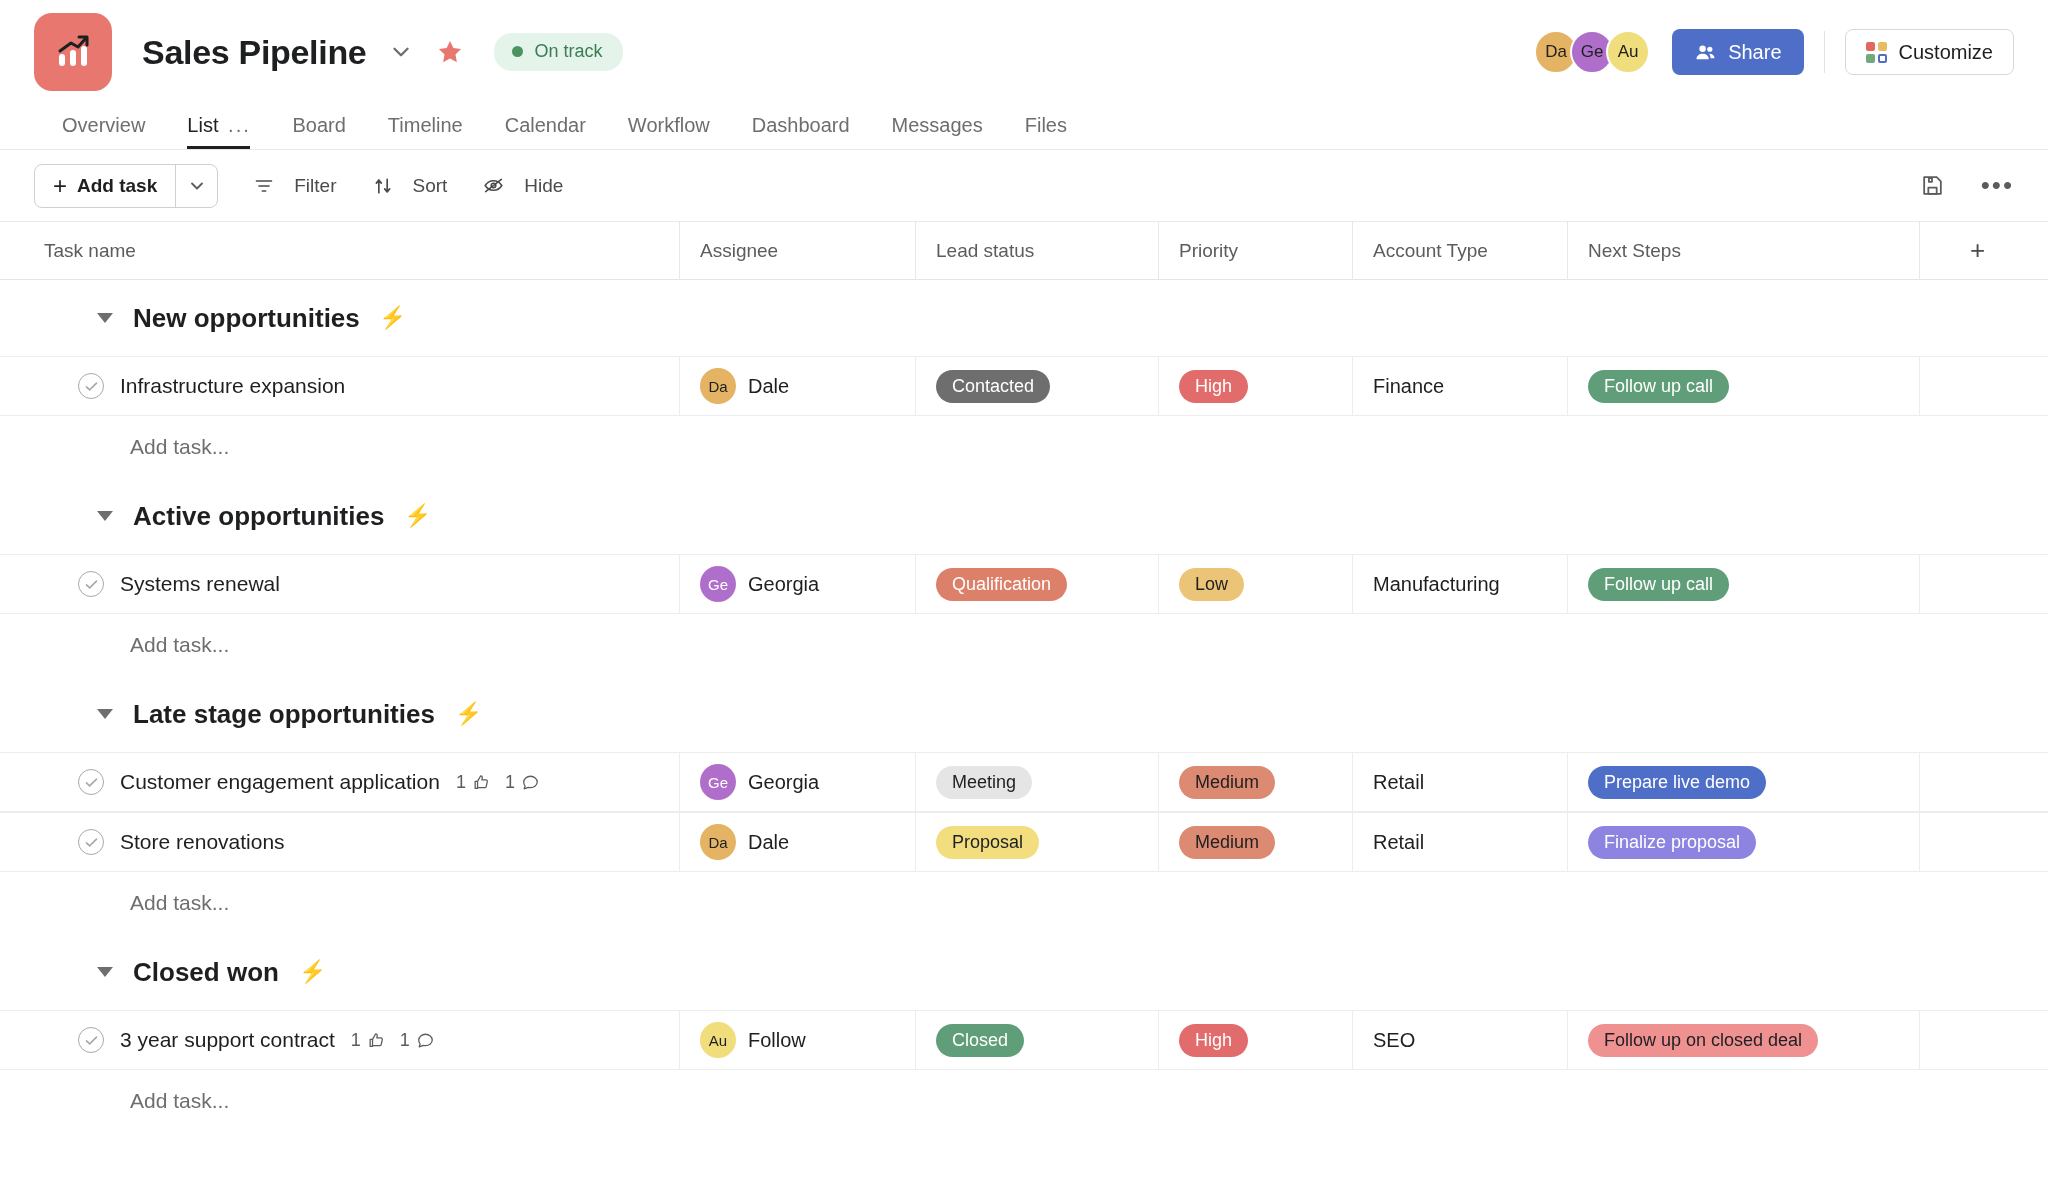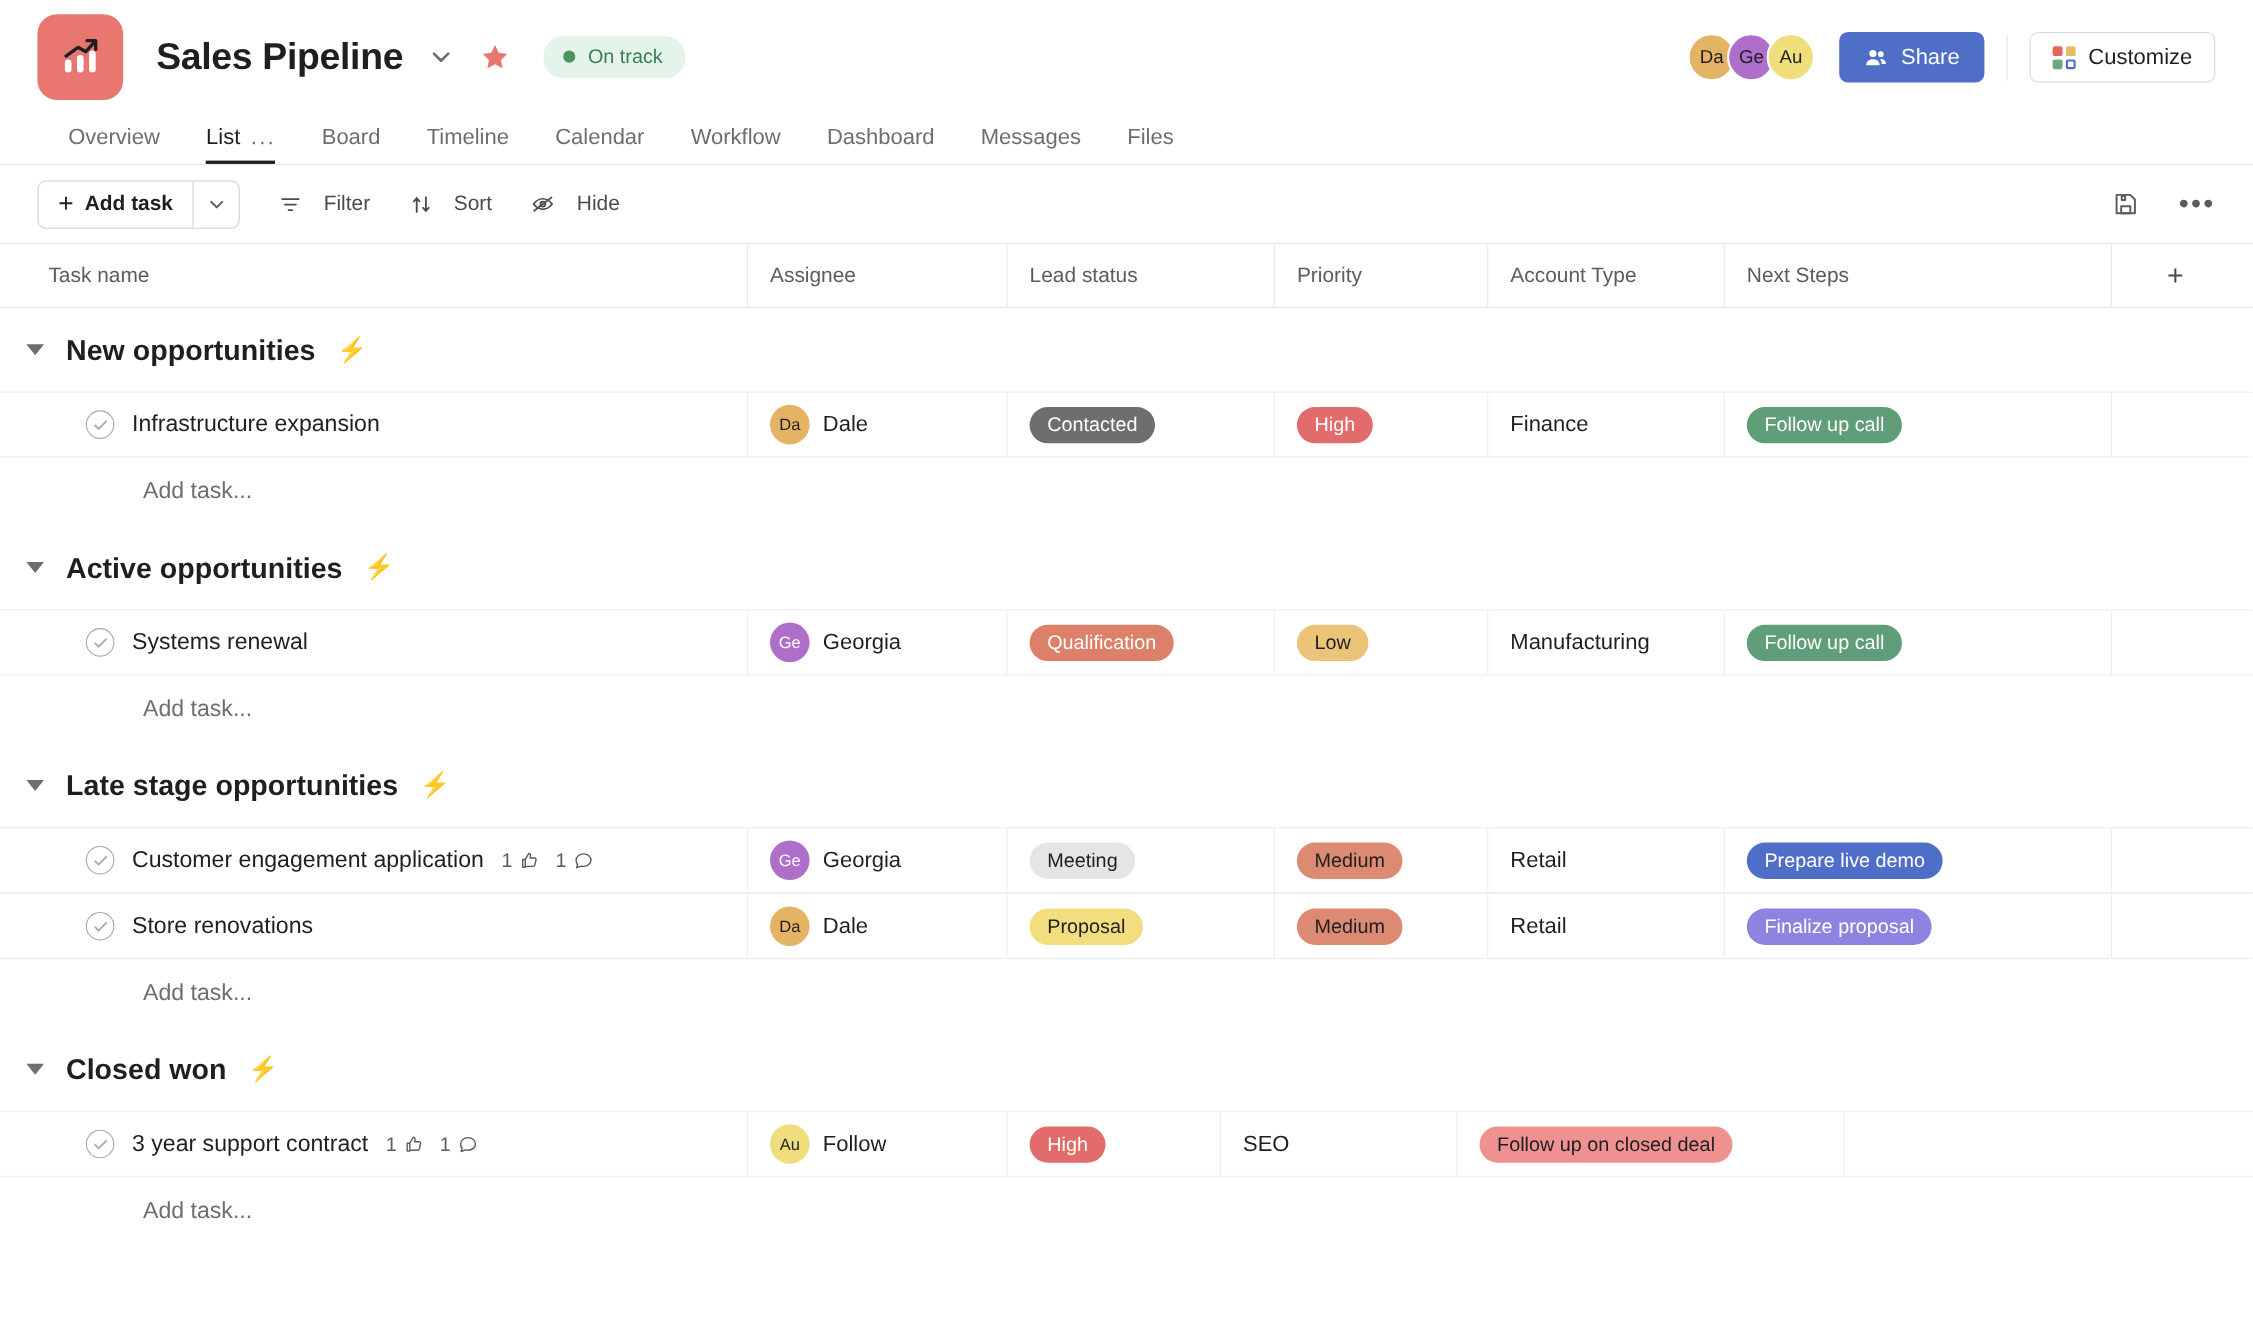--- a/index.html
+++ b/index.html
@@ -185,22 +185,23 @@
   .c-assig { width: 236px; }
   .c-lead  { width: 243px; }
   .c-prio  { width: 194px; }
   .c-acct  { width: 215px; }
   .c-next  { width: 352px; }
   .c-plus  { width: 115px; justify-content: center; padding-left: 0 !important; border-right: none !important; }
 
   .section-head {
     display: flex; align-items: center;
     height: 76px;
-    padding-left: 24px;
+    padding-left: 58px;
     gap: 20px;
+    margin-left: 39px;
   }
   .section-head .tri {
     width: 0; height: 0;
     border-left: 8px solid transparent;
     border-right: 8px solid transparent;
     border-top: 10px solid #6d6e6f;
     cursor: pointer;
     flex: none;
   }
   .section-title {
@@ -635,20 +636,23 @@
           </span>
         </span>
       </span>
     </div>
     <div class="cell c-assig">
       <span class="avatar-sm" style="background:#f0dd7c">
         <span>Au</span>
       </span>
       <span class="assignee-name">Follow</span>
     </div>
+    <div class="cell c-lead">
+      <span class="pill" style="background:#5f9e78;color:#fff">Closed</span>
+    </div>
     <div class="cell c-prio">
       <span class="pill" style="background:#e26b6b;color:#fff">High</span>
     </div>
     <div class="cell c-acct">
       <span class="plain-val">SEO</span>
     </div>
     <div class="cell c-next">
       <span class="pill" style="background:#ef9191;color:#1e1f21">Follow up on closed deal</span>
     </div>
     <div class="cell c-plus"></div>

